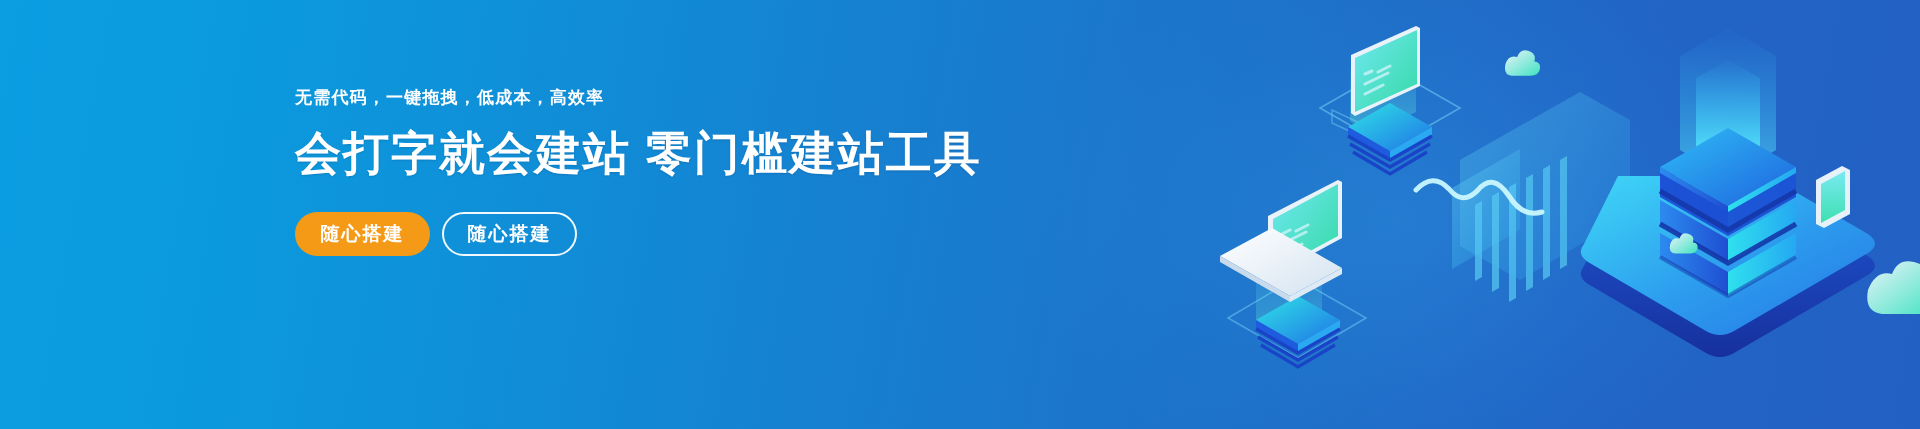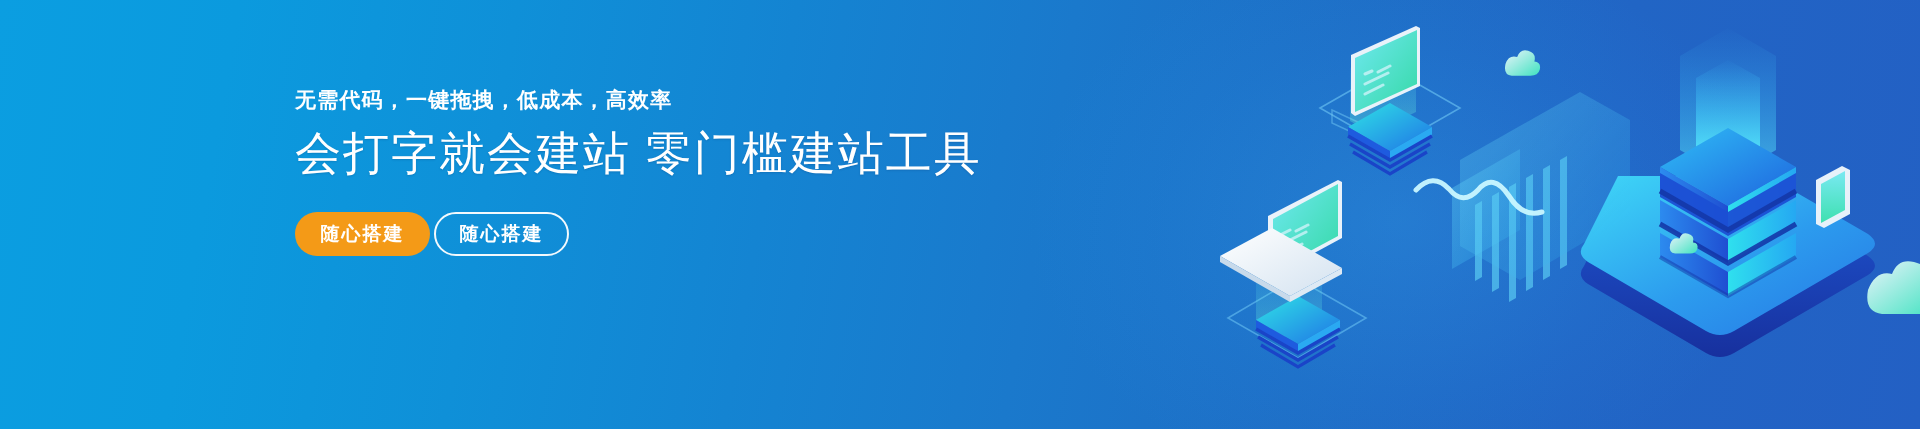--- a/index.html
+++ b/index.html
@@ -46,46 +46,46 @@
     position: absolute;
     left: 295px;
     top: 0;
     width: 700px;
     height: 429px;
   }
   .subtitle {
     position: absolute;
     top: 86px;
     left: 0;
-    font-size: 21px;
+    font-size: 17px;
     font-weight: 700;
     letter-spacing: 1.2px;
     color: #ffffff;
     white-space: nowrap;
   }
   .headline {
     position: absolute;
     top: 124px;
     left: 0;
     font-size: 46px;
     line-height: 58px;
-    font-weight: 400;
+    font-weight: 700;
     letter-spacing: 2px;
     color: #ffffff;
     white-space: nowrap;
     text-shadow: 0 1px 2px rgba(0,40,90,0.18);
   }
 
   .cta-row {
     position: absolute;
     top: 212px;
     left: 0;
     display: flex;
     align-items: center;
-    gap: 4px;
+    gap: 12px;
   }
   .btn {
     box-sizing: border-box;
     height: 44px;
     display: flex;
     align-items: center;
     justify-content: center;
     border-radius: 22px;
     font-size: 19px;
     font-weight: 700;

